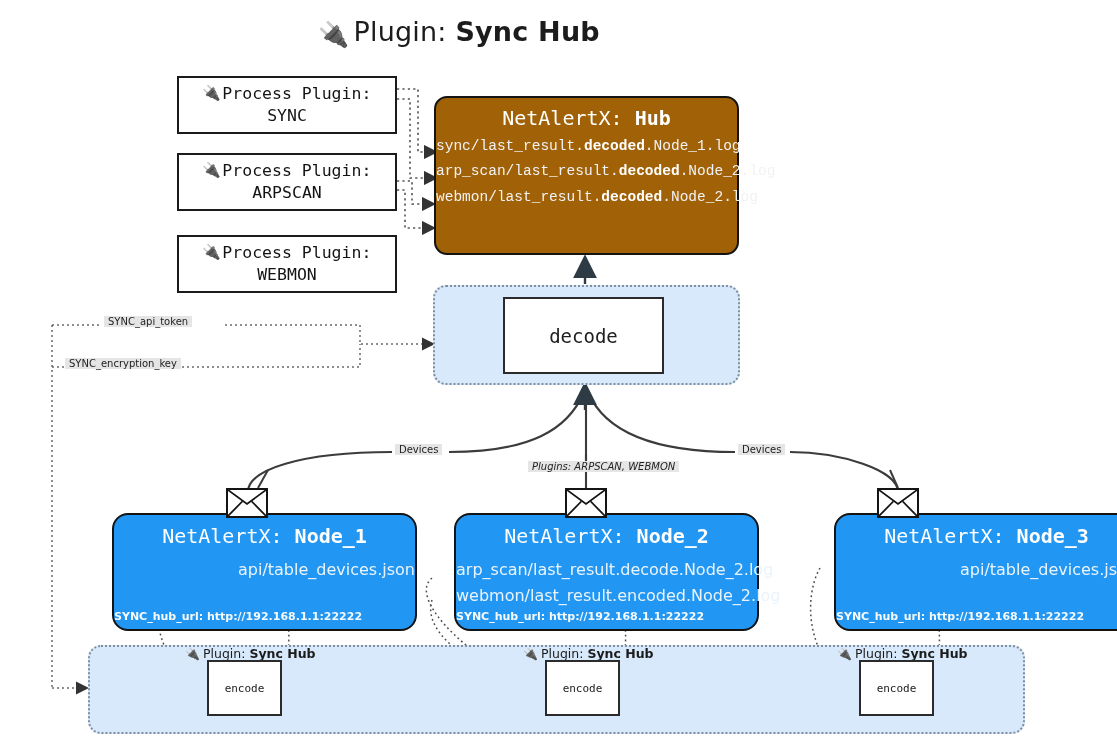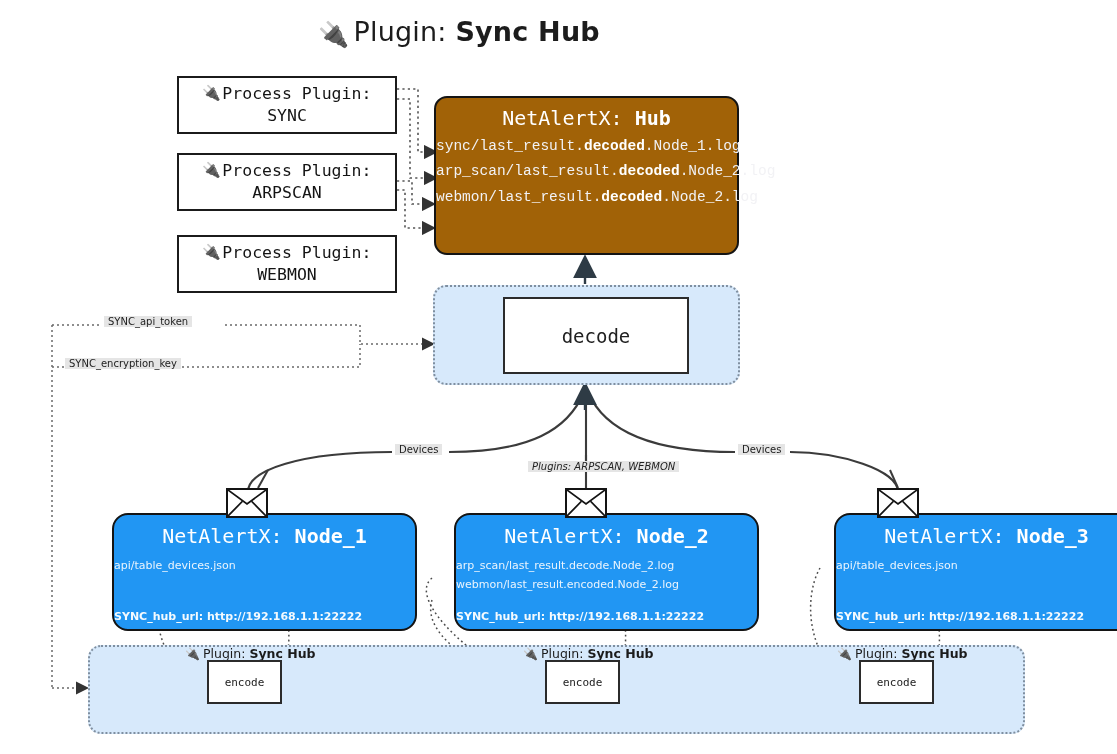--- a/index.html
+++ b/index.html
@@ -37,21 +37,21 @@
   #hub .hub-title{font-family:"DejaVu Sans Mono","Liberation Mono",monospace;
        font-size:20px;color:#ffffff;text-align:center;white-space:nowrap;margin-bottom:5px;}
   #hub .hub-title b{font-weight:700;}
   #hub .logs{display:flex;flex-direction:column;gap:2px;}
   #hub .log{font-size:14.5px;color:#f2f2f5;text-align:right;white-space:nowrap;line-height:1.62;font-family:Liberation Mono, monospace;}
   #hub .log b{font-weight:700;color:#ffffff;}
 
   
   #decode-band{position:absolute;left:433px;top:285px;width:307px;height:100px;
        background:#d7e9fb;border:2px dotted #7f8fa0;border-radius:13px;box-sizing:border-box;}
-  #decode{position:absolute;left:503px;top:297px;width:186px;height:77px;
+  #decode{position:absolute;left:503px;top:297px;width:161px;height:77px;
        background:#ffffff;border:2px solid #2b2b2b;box-sizing:border-box;
        display:flex;align-items:center;justify-content:center;
        font-family:"DejaVu Sans Mono","Liberation Mono",monospace;font-size:19px;color:#202020;}
 
   
   .wire-label{position:absolute;background:#e5e5e5;font-size:10px;color:#222;
        white-space:nowrap;padding:0 4px;text-align:right;}
   #lbl-api-token{left:104px;top:316px;}
   #lbl-enc-key{left:65px;top:358px;}
   #lbl-dev-left{left:395px;top:444px;}
@@ -59,39 +59,39 @@
   #lbl-plugins{left:528px;top:461px;font-style:italic;}
 
   
   .node{position:absolute;width:305px;height:118px;background:#2196f3;
         border:2px solid #141414;border-radius:16px;box-sizing:border-box;
         padding-top:9px;margin-left:22px;}
   .node .n-title{font-family:"DejaVu Sans Mono","Liberation Mono",monospace;
         font-size:20px;color:#ffffff;text-align:center;white-space:nowrap;}
   .node .n-title b{font-weight:700;}
   .node .n-lines{margin-top:10px;display:flex;flex-direction:column;gap:3px;}
-  .node .n-line{font-size:11px;color:#eaf4fd;text-align:left;white-space:nowrap;line-height:1.45;}
+  .node .n-line{font-size:16px;color:#eaf4fd;text-align:right;white-space:nowrap;line-height:1.45;}
   .node .n-foot{position:absolute;left:0;bottom:6px;width:100%;text-align:left;
         font-size:11px;font-weight:600;color:#f4fafe;white-space:nowrap;}
   #node1{left:90px;top:513px;}
   #node2{left:432px;top:513px;}
   #node3{left:812px;top:513px;}
 
   .envelope{position:absolute;width:42px;height:30px;background:#ffffff;
         border:2px solid #141414;box-sizing:border-box;}
   .envelope:before,.envelope:after{content:"";position:absolute;left:-1px;top:-1px;
         width:0;height:0;}
   #env1{left:226px;top:488px;}
   #env2{left:565px;top:488px;}
   #env3{left:877px;top:488px;}
 
   
   #encode-band{position:absolute;left:88px;top:645px;width:937px;height:89px;
         background:#d7e9fb;border:2px dotted #7f8fa0;border-radius:13px;box-sizing:border-box;}
-  .enc-box{position:absolute;width:75px;height:44px;background:#ffffff;
+  .enc-box{position:absolute;width:75px;height:56px;background:#ffffff;
         border:2px solid #2b2b2b;box-sizing:border-box;
         display:flex;align-items:center;justify-content:center;
         font-family:"DejaVu Sans Mono","Liberation Mono",monospace;font-size:11px;color:#202020;}
   #enc1{left:207px;top:660px;}
   #enc2{left:545px;top:660px;}
   #enc3{left:859px;top:660px;}
   .enc-cap{position:absolute;font-size:12.5px;color:#1b1b1b;white-space:nowrap;
         display:flex;align-items:center;}
   .enc-cap .plug{font-size:12px;margin-right:3px;}
   .enc-cap b{font-weight:700;}

